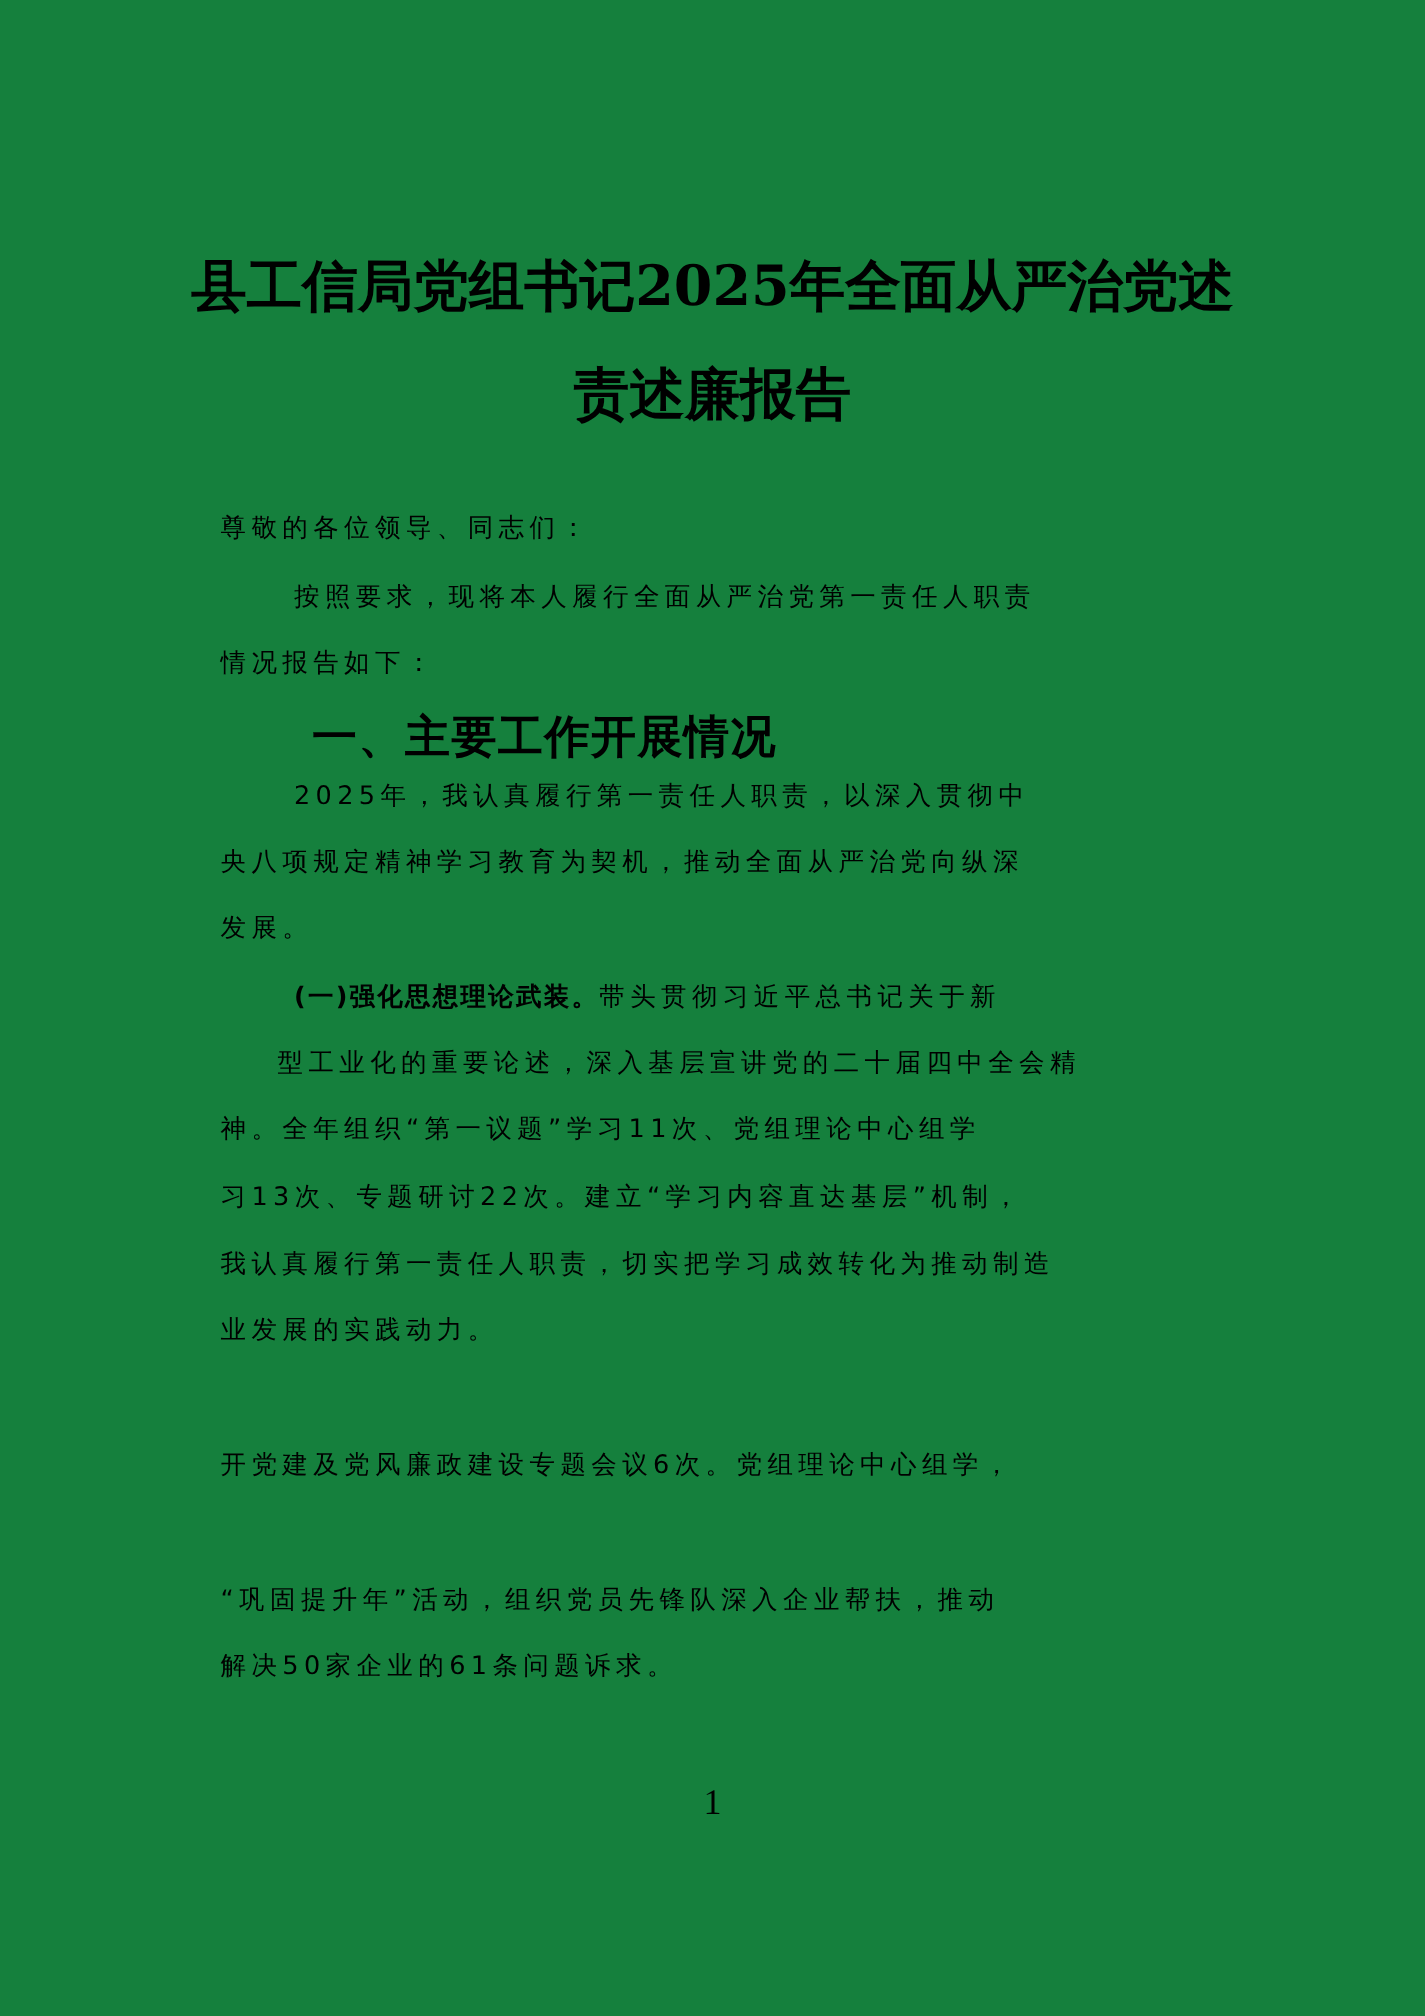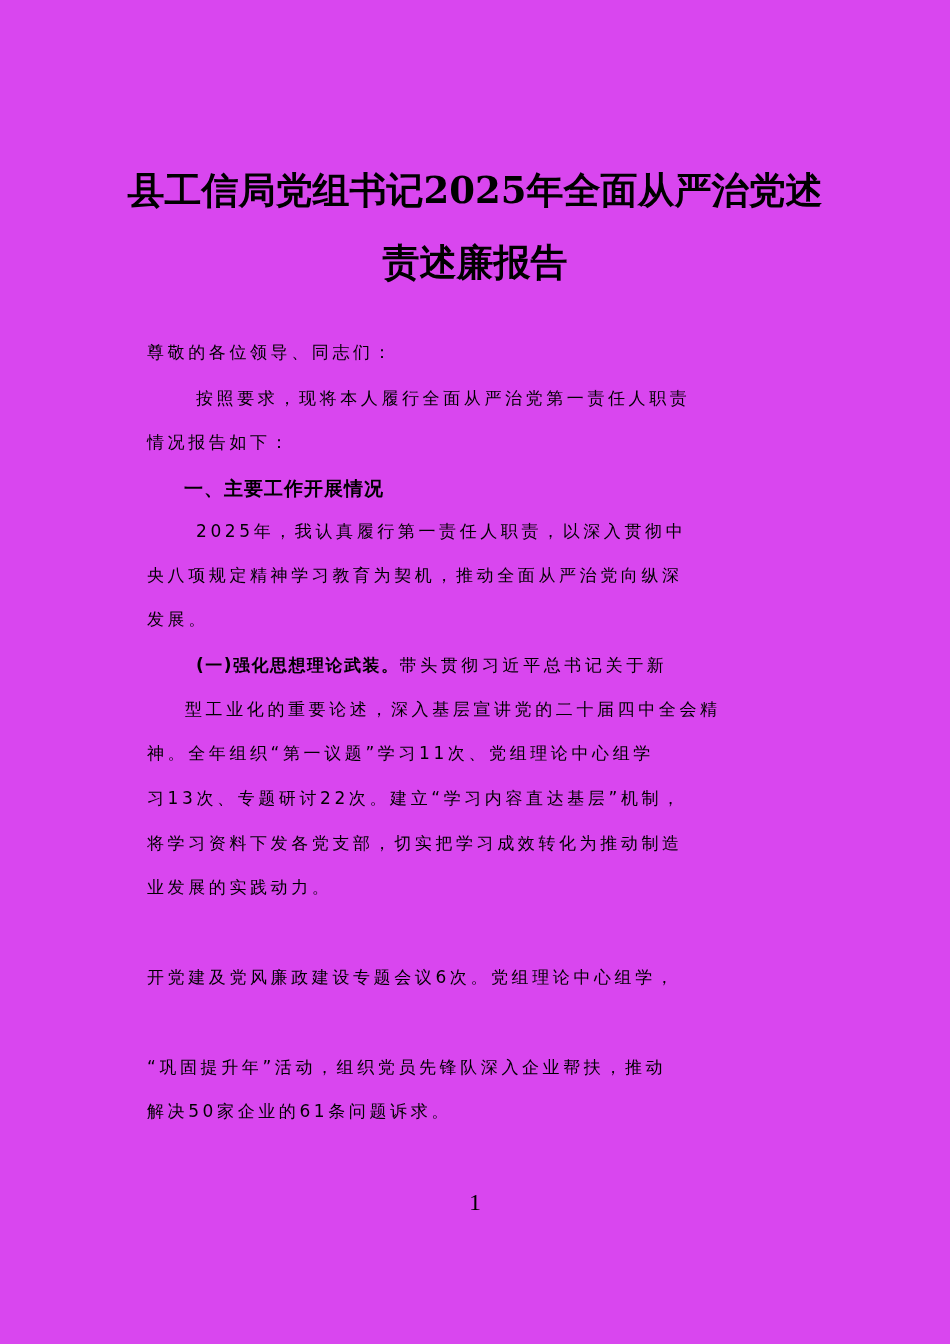--- a/index.html
+++ b/index.html
@@ -12,21 +12,21 @@
       height: 1344px;
       position: relative;
       overflow: hidden;
       color: #000000;
       font-family: "DejaVu Serif", "Liberation Serif", serif;
     }
     .page {
       position: absolute;
       left: 0; top: 0;
       width: 950px; height: 1344px;
-      background: #d946ef;
+      background: #15803d;
     }
     .title {
       position: absolute;
       left: 0;
       width: 950px;
       text-align: center;
       font-family: "DejaVu Serif", "Liberation Serif", serif;
       font-weight: bold;
       font-size: 37px;
       line-height: 1;
@@ -39,25 +39,25 @@
       left: 147px;
       white-space: nowrap;
       font-family: "DejaVu Sans", "Liberation Sans", sans-serif;
       font-size: 17px;
       line-height: 1;
       letter-spacing: 3.6px;
     }
     .line.indent { left: 196px; }
     .heading {
       position: absolute;
-      left: 184px;
+      left: 208px;
       white-space: nowrap;
-      font-family: Liberation Serif, serif;
+      font-family: Liberation Mono, monospace;
       font-weight: bold;
-      font-size: 19px;
+      font-size: 30px;
       line-height: 1;
       letter-spacing: 1px;
     }
     .lead {
       font-weight: bold;
       letter-spacing: 1.5px;
     }
     .page-number {
       position: absolute;
       left: 0;
@@ -87,21 +87,21 @@
   <div class="line indent" style="top:523px;">2025年，我认真履行第一责任人职责，以深入贯彻中</div>
   <div class="line" style="top:567px;">央八项规定精神学习教育为契机，推动全面从严治党向纵深</div>
   <div class="line" style="top:611px;">发展。</div>
 
   <div class="line indent" style="top:657px;">
     <span class="lead">(一)强化思想理论武装。</span><span>带头贯彻习近平总书记关于新</span>
   </div>
   <div class="line" style="top:701px;margin-left:38px;">型工业化的重要论述，深入基层宣讲党的二十届四中全会精</div>
   <div class="line" style="top:745px;">神。全年组织“第一议题”学习11次、党组理论中心组学</div>
   <div class="line" style="top:790px;">习13次、专题研讨22次。建立“学习内容直达基层”机制，</div>
-  <div class="line" style="top:835px;">将学习资料下发各党支部，切实把学习成效转化为推动制造</div>
+  <div class="line" style="top:835px;">我认真履行第一责任人职责，切实把学习成效转化为推动制造</div>
   <div class="line" style="top:879px;text-align:right;">业发展的实践动力。</div>
 
   <div class="line" style="top:969px;">开党建及党风廉政建设专题会议6次。党组理论中心组学，</div>
   <div class="line" style="top:1059px;">“巩固提升年”活动，组织党员先锋队深入企业帮扶，推动</div>
   <div class="line" style="top:1103px;">解决50家企业的61条问题诉求。</div>
 
   <div class="page-number">1</div>
 </div>
 
 </body></html>

